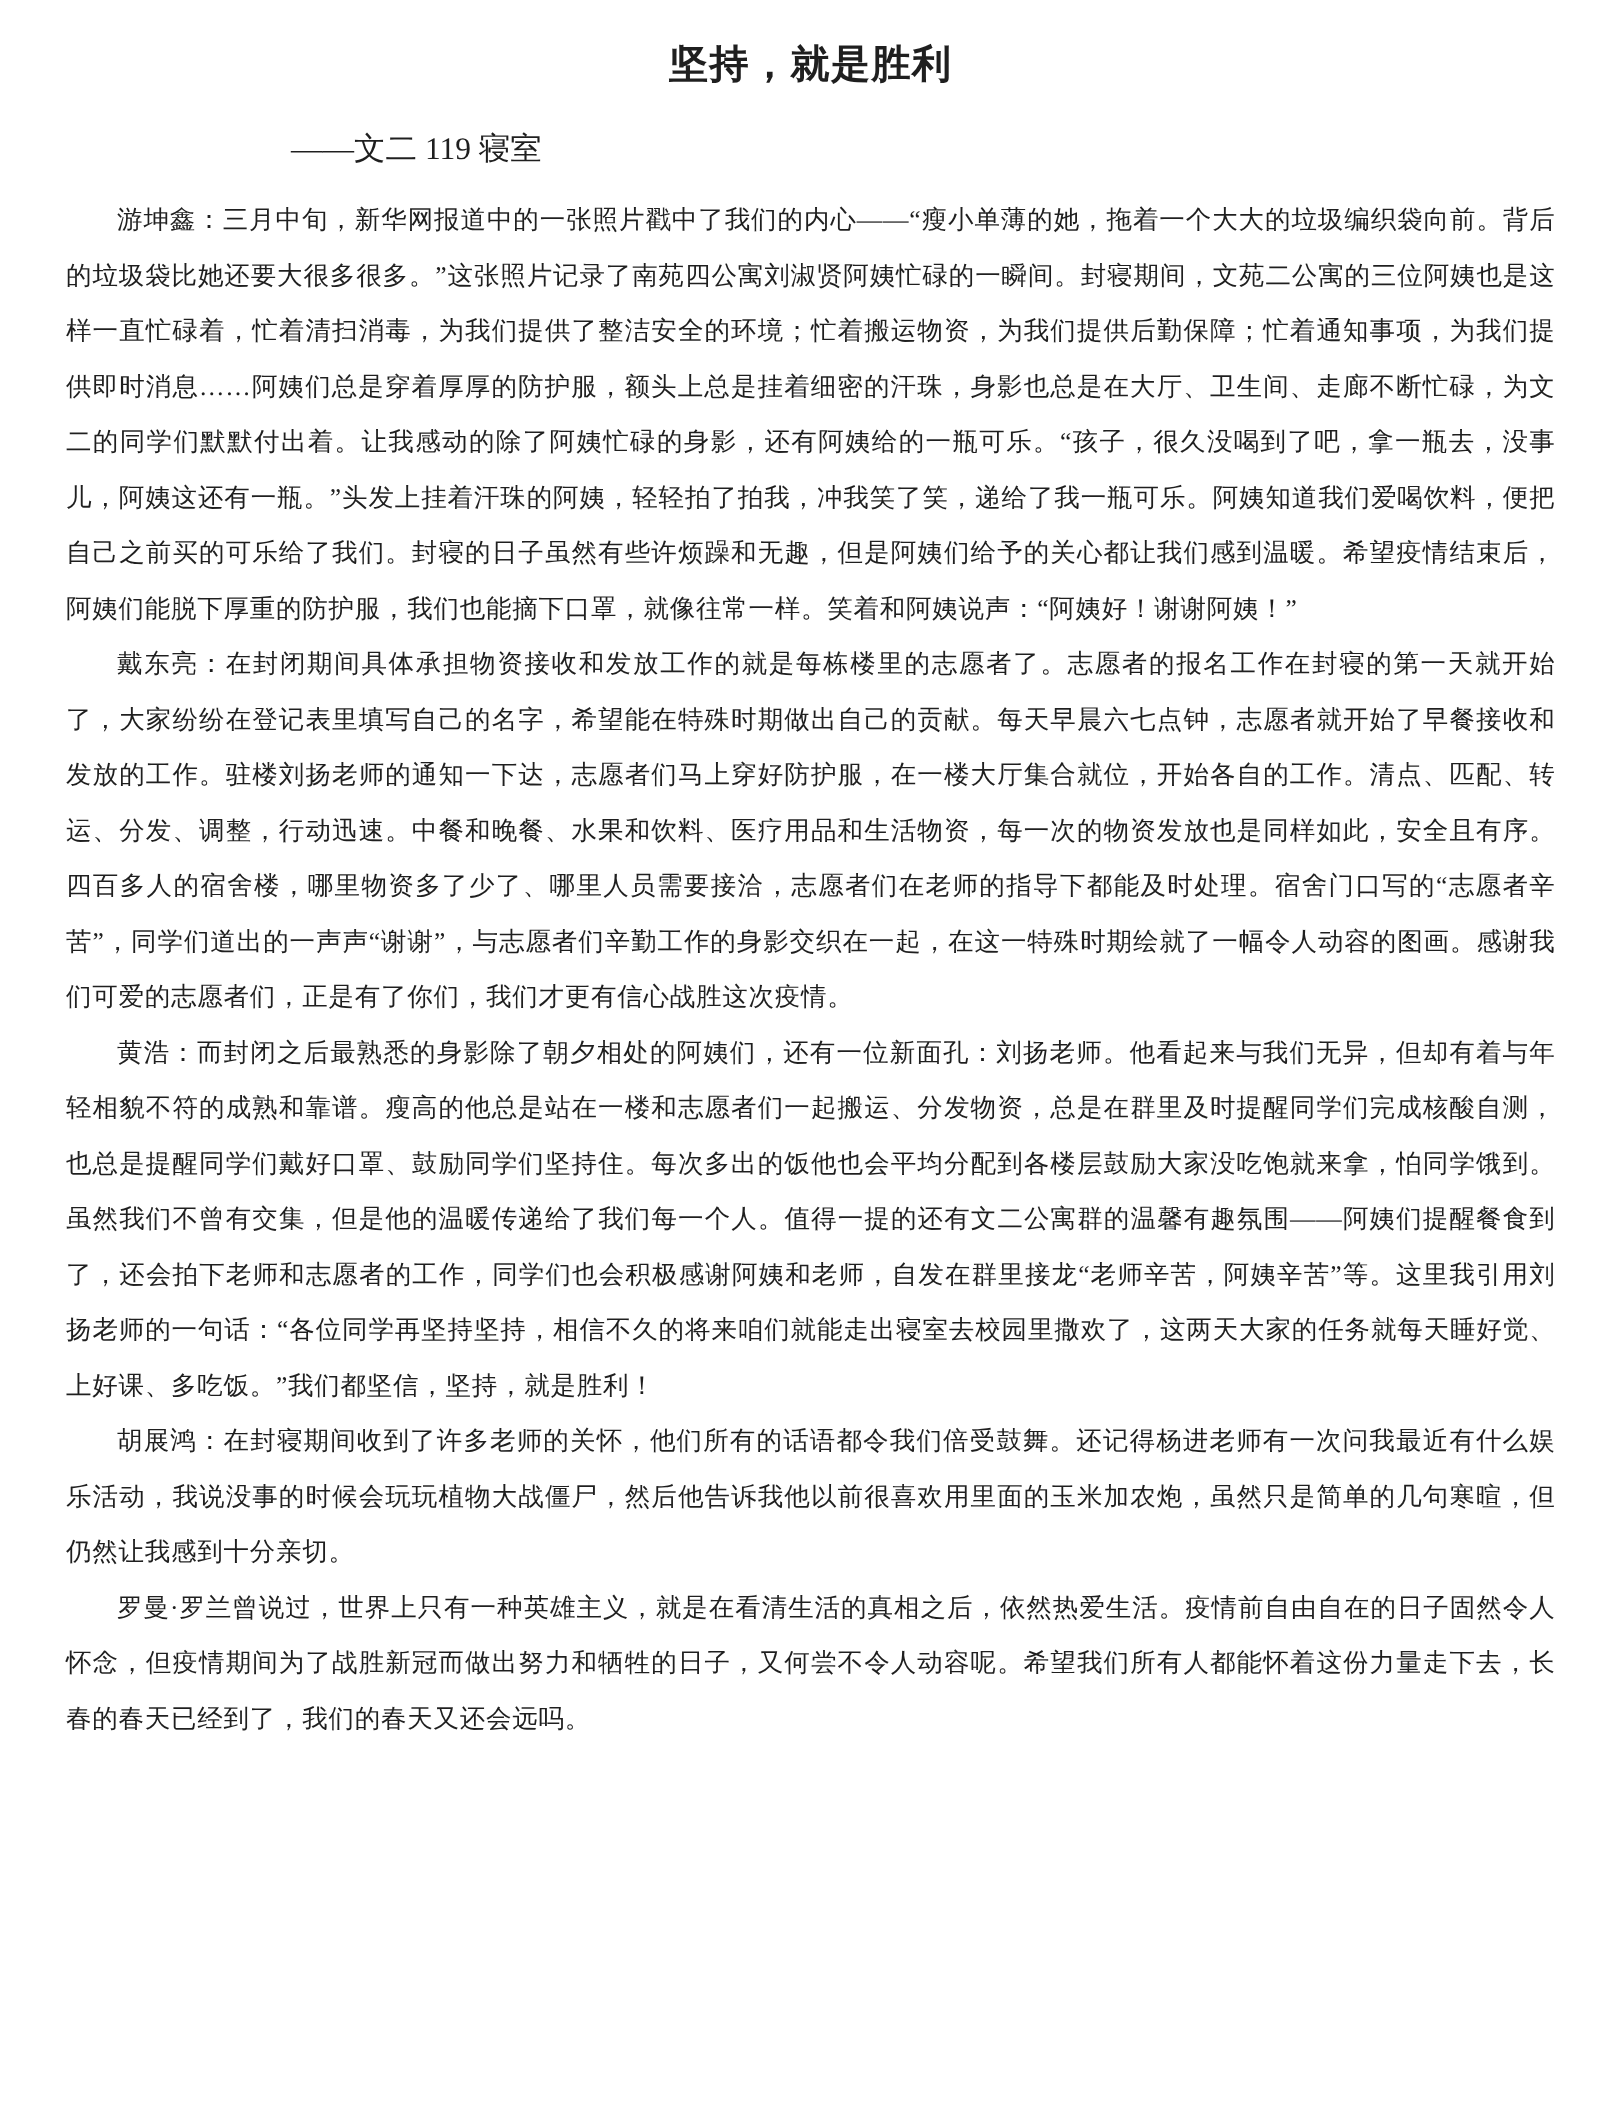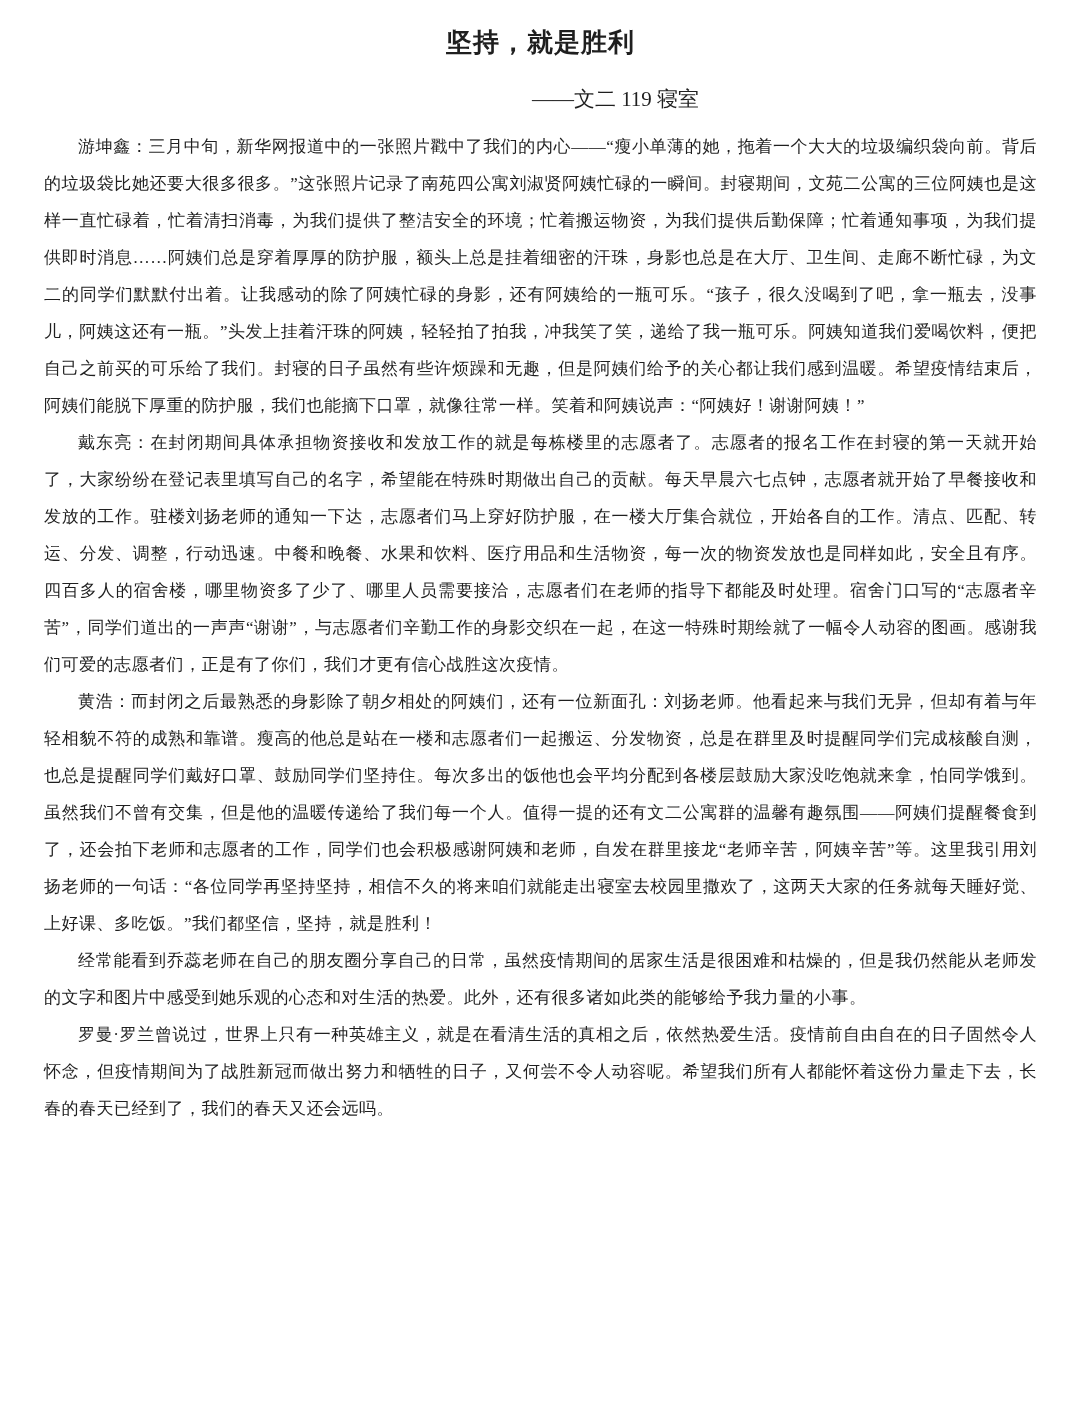--- a/index.html
+++ b/index.html
@@ -23,21 +23,20 @@
   }
   .doc-title {
     text-align: center;
     font-size: 26px;
     line-height: 34px;
     font-weight: bold;
     letter-spacing: 1px;
     margin: 0 0 26px 0;
   }
   .doc-byline {
-    text-align: center;
     font-size: 21px;
     line-height: 26px;
     margin: 0 0 16px 0;
     
     padding-left: 150px;
   }
   .doc-body p {
     margin: 0;
     font-size: 17px;
     line-height: 37px;
@@ -52,16 +51,16 @@
 
 <div class="page">
   <h1 class="doc-title">坚持，就是胜利</h1>
 
   <div class="doc-byline">——文二 119 寝室</div>
 
   <div class="doc-body">
     <p>游坤鑫：三月中旬，新华网报道中的一张照片戳中了我们的内心——“瘦小单薄的她，拖着一个大大的垃圾编织袋向前。背后的垃圾袋比她还要大很多很多。”这张照片记录了南苑四公寓刘淑贤阿姨忙碌的一瞬间。封寝期间，文苑二公寓的三位阿姨也是这样一直忙碌着，忙着清扫消毒，为我们提供了整洁安全的环境；忙着搬运物资，为我们提供后勤保障；忙着通知事项，为我们提供即时消息……阿姨们总是穿着厚厚的防护服，额头上总是挂着细密的汗珠，身影也总是在大厅、卫生间、走廊不断忙碌，为文二的同学们默默付出着。让我感动的除了阿姨忙碌的身影，还有阿姨给的一瓶可乐。“孩子，很久没喝到了吧，拿一瓶去，没事儿，阿姨这还有一瓶。”头发上挂着汗珠的阿姨，轻轻拍了拍我，冲我笑了笑，递给了我一瓶可乐。阿姨知道我们爱喝饮料，便把自己之前买的可乐给了我们。封寝的日子虽然有些许烦躁和无趣，但是阿姨们给予的关心都让我们感到温暖。希望疫情结束后，阿姨们能脱下厚重的防护服，我们也能摘下口罩，就像往常一样。笑着和阿姨说声：“阿姨好！谢谢阿姨！”</p>
     <p>戴东亮：在封闭期间具体承担物资接收和发放工作的就是每栋楼里的志愿者了。志愿者的报名工作在封寝的第一天就开始了，大家纷纷在登记表里填写自己的名字，希望能在特殊时期做出自己的贡献。每天早晨六七点钟，志愿者就开始了早餐接收和发放的工作。驻楼刘扬老师的通知一下达，志愿者们马上穿好防护服，在一楼大厅集合就位，开始各自的工作。清点、匹配、转运、分发、调整，行动迅速。中餐和晚餐、水果和饮料、医疗用品和生活物资，每一次的物资发放也是同样如此，安全且有序。四百多人的宿舍楼，哪里物资多了少了、哪里人员需要接洽，志愿者们在老师的指导下都能及时处理。宿舍门口写的“志愿者辛苦”，同学们道出的一声声“谢谢”，与志愿者们辛勤工作的身影交织在一起，在这一特殊时期绘就了一幅令人动容的图画。感谢我们可爱的志愿者们，正是有了你们，我们才更有信心战胜这次疫情。</p>
     <p>黄浩：而封闭之后最熟悉的身影除了朝夕相处的阿姨们，还有一位新面孔：刘扬老师。他看起来与我们无异，但却有着与年轻相貌不符的成熟和靠谱。瘦高的他总是站在一楼和志愿者们一起搬运、分发物资，总是在群里及时提醒同学们完成核酸自测，也总是提醒同学们戴好口罩、鼓励同学们坚持住。每次多出的饭他也会平均分配到各楼层鼓励大家没吃饱就来拿，怕同学饿到。虽然我们不曾有交集，但是他的温暖传递给了我们每一个人。值得一提的还有文二公寓群的温馨有趣氛围——阿姨们提醒餐食到了，还会拍下老师和志愿者的工作，同学们也会积极感谢阿姨和老师，自发在群里接龙“老师辛苦，阿姨辛苦”等。这里我引用刘扬老师的一句话：“各位同学再坚持坚持，相信不久的将来咱们就能走出寝室去校园里撒欢了，这两天大家的任务就每天睡好觉、上好课、多吃饭。”我们都坚信，坚持，就是胜利！</p>
-    <p>经常能看到乔蕊老师在自己的朋友圈分享自己的日常，虽然疫情期间的居家生活是很困难和枯燥的，但是我仍然能从老师发的文字和图片中感受到她乐观的心态和对生活的热爱。此外，还有很多诸如此类的能够给予我力量的小事。</p>
+    <p>胡展鸿：在封寝期间收到了许多老师的关怀，他们所有的话语都令我们倍受鼓舞。还记得杨进老师有一次问我最近有什么娱乐活动，我说没事的时候会玩玩植物大战僵尸，然后他告诉我他以前很喜欢用里面的玉米加农炮，虽然只是简单的几句寒暄，但仍然让我感到十分亲切。</p>
     <p>罗曼·罗兰曾说过，世界上只有一种英雄主义，就是在看清生活的真相之后，依然热爱生活。疫情前自由自在的日子固然令人怀念，但疫情期间为了战胜新冠而做出努力和牺牲的日子，又何尝不令人动容呢。希望我们所有人都能怀着这份力量走下去，长春的春天已经到了，我们的春天又还会远吗。</p>
   </div>
 </div>
 
 </body></html>

